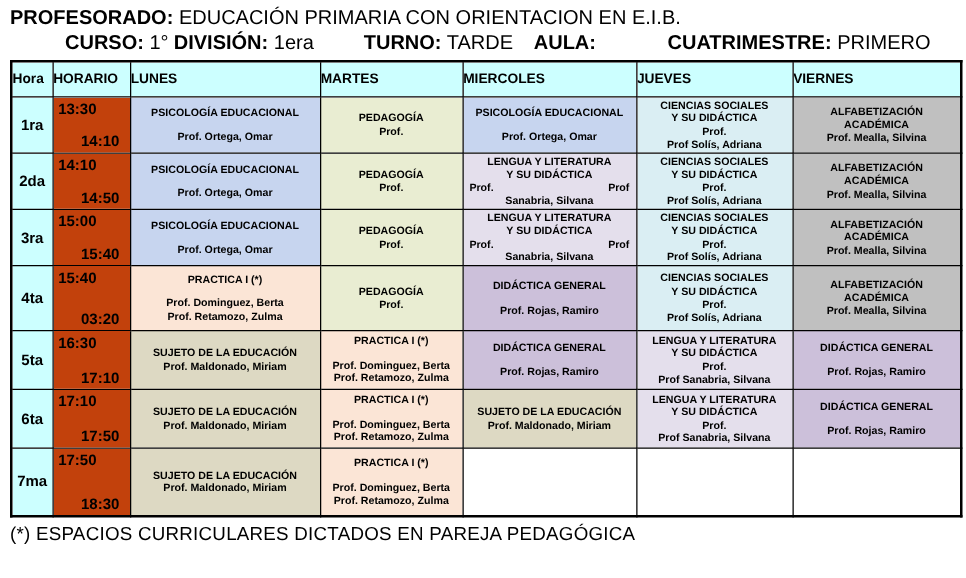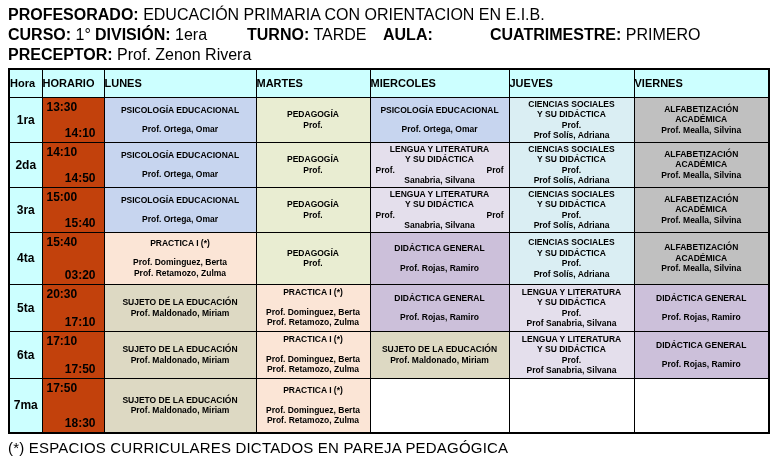--- a/index.html
+++ b/index.html
@@ -8,21 +8,21 @@
     font-family:"Liberation Sans",sans-serif;
     -webkit-font-smoothing:antialiased;
   }
   .page{padding:8px 5px 0 8px;}
 
   
   .meta{margin-bottom:4px;}
   .meta-line{font-size:16px;line-height:13px;margin-bottom:7px;white-space:nowrap;}
   .meta-line .lbl{font-weight:bold;}
   .meta-line .val{font-weight:normal;}
-  .meta-line2{display:flex;}
+  .meta-line2{display:flex;margin-left:44px;}
   .seg{display:inline-block;}
   .seg-curso{width:87px;}
   .seg-division{width:152px;}
   .seg-turno{width:136px;}
   .seg-aula{width:107px;}
 
   
   table.schedule{
     border-collapse:collapse;table-layout:fixed;width:760px;
     border:2px solid #000;
@@ -81,24 +81,20 @@
         <span class="val">TARDE</span>
       </span>
       <span class="seg seg-aula">
         <span class="lbl">AULA:</span>
         <span class="val"></span>
       </span>
       <span class="seg">
         <span class="lbl">CUATRIMESTRE:</span>
         <span class="val">PRIMERO</span>
       </span>
-    </div>
-    <div class="meta-line">
-      <span class="lbl">PRECEPTOR:</span>
-      <span class="val">Prof. Zenon Rivera</span>
     </div>
   </div>
 
   <table class="schedule">
     <colgroup>
       <col style="width:33px">
         <col style="width:62px">
         <col style="width:152px">
       <col style="width:114px">
         <col style="width:139px">
@@ -250,21 +246,21 @@
           </td>
           <td class="slot" style="background: rgb(192, 192, 192);">
             <div class="ln">ALFABETIZACIÓN</div>
             <div class="ln">ACADÉMICA</div>
             <div class="ln">Prof. Mealla, Silvina</div>
           </td>
         </tr>
         <tr style="height: 47px;">
           <td class="hora">5ta</td>
           <td class="horario">
-            <span class="t-start">20:30</span>
+            <span class="t-start">16:30</span>
             <span class="t-end">17:10</span>
           </td>
           <td class="slot" style="background: rgb(221, 217, 195);">
             <div class="ln">SUJETO DE LA EDUCACIÓN</div>
             <div class="ln">Prof. Maldonado, Miriam</div>
           </td>
           <td class="slot" style="background: rgb(251, 229, 214);">
             <div class="ln">PRACTICA I (*)</div>
             <div class="gap"></div>
             <div class="ln">Prof. Dominguez, Berta</div>

